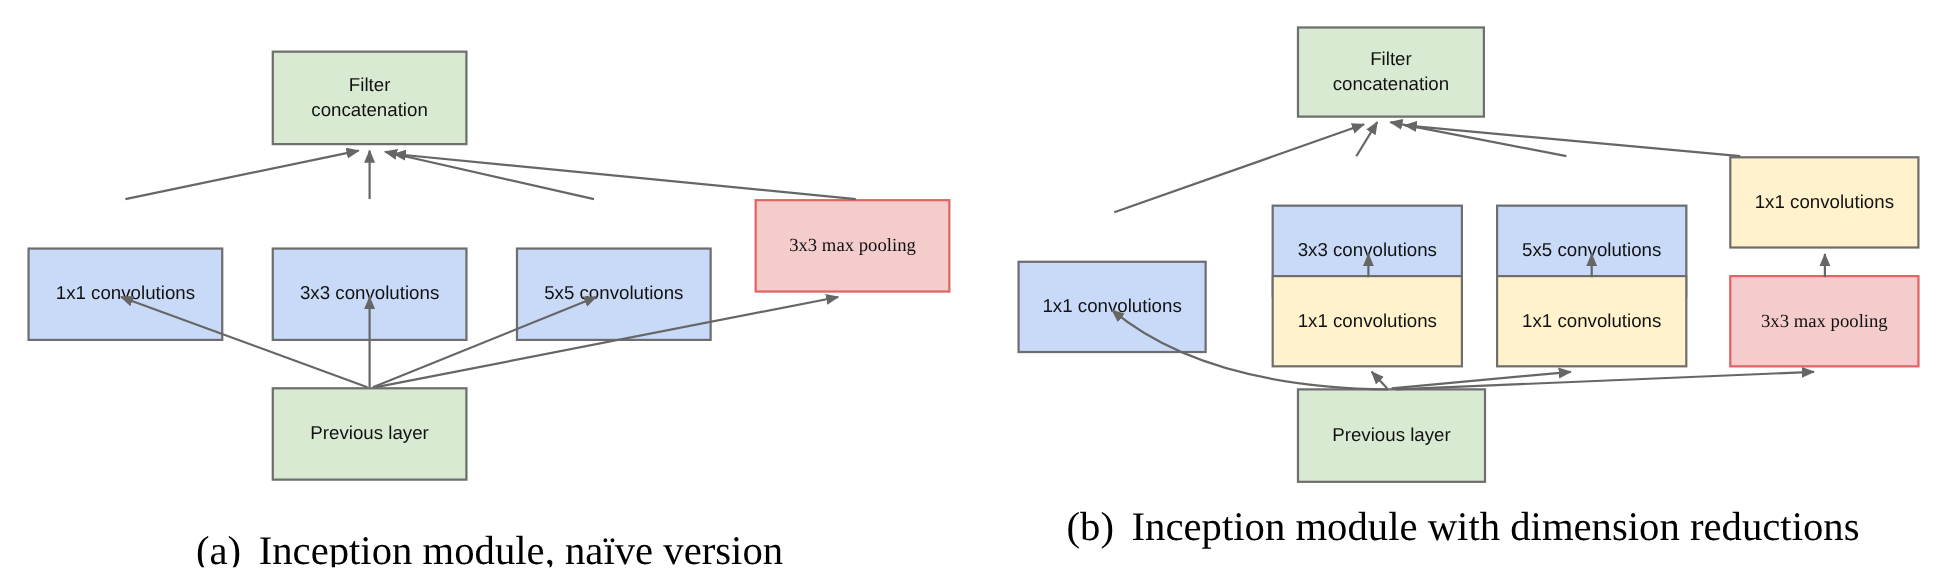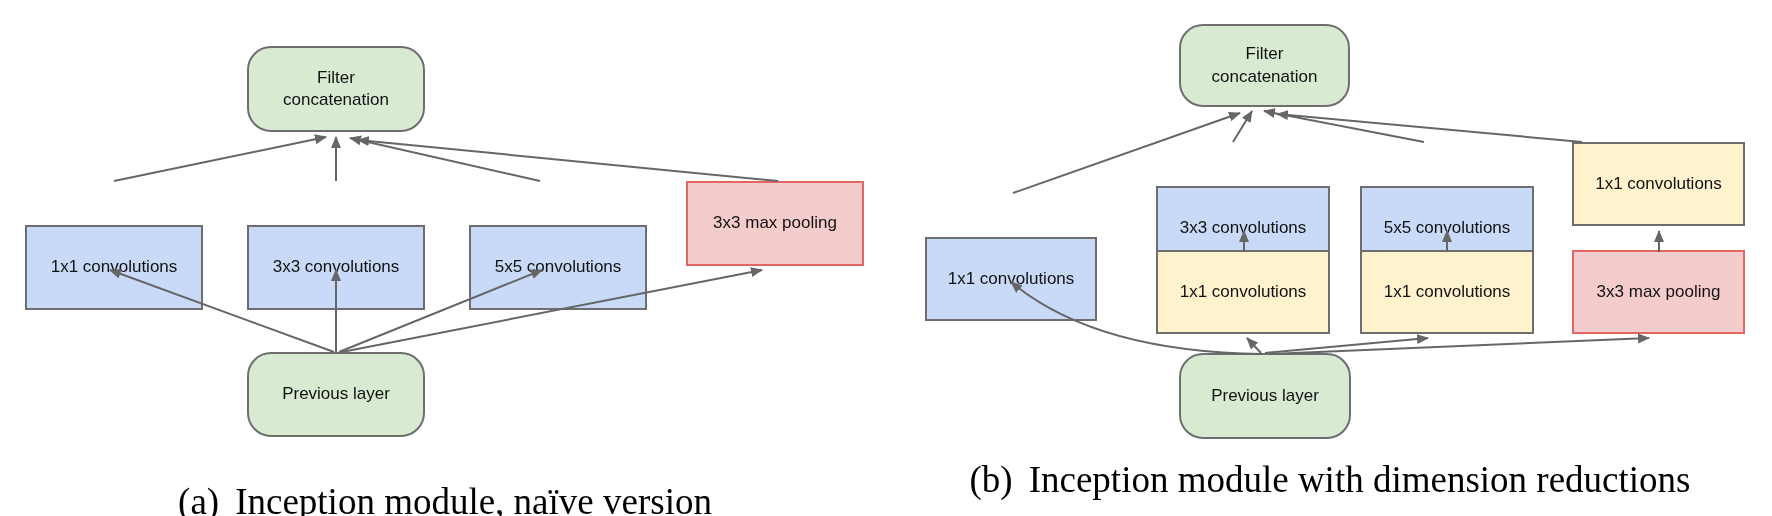--- a/index.html
+++ b/index.html
@@ -17,24 +17,24 @@
     display: flex;
     align-items: center;
     justify-content: center;
     text-align: center;
     font-size: 17px;
     line-height: 1.3;
     color: #111111;
     white-space: pre-line;
     border: 2px solid var(--box-border-gray, #6e6e6e);
   }
-  .green  { background: var(--box-green-fill,  #d9ead3); border-radius: 24px; }
+  .green  { background: var(--box-green-fill,  #d9ead3); }
   .blue   { background: var(--box-blue-fill,   #c9daf8); margin-top: 44px; }
   .yellow { background: var(--box-yellow-fill, #fff2cc); }
-  .red    { background: var(--box-red-fill,    #f4cccc); border-color: var(--box-border-red, #e06666); }
+  .red    { background: var(--box-red-fill,    #f4cccc); border-color: var(--box-border-red, #e06666); font-family: Liberation Serif, serif; }
   svg.edges {
     position: absolute;
     left: 0; top: 0;
     width: 1772px; height: 516px;
     pointer-events: none;
   }
   svg.edges path {
     stroke: var(--arrow-gray, #666666);
     stroke-width: 2;
     fill: none;

